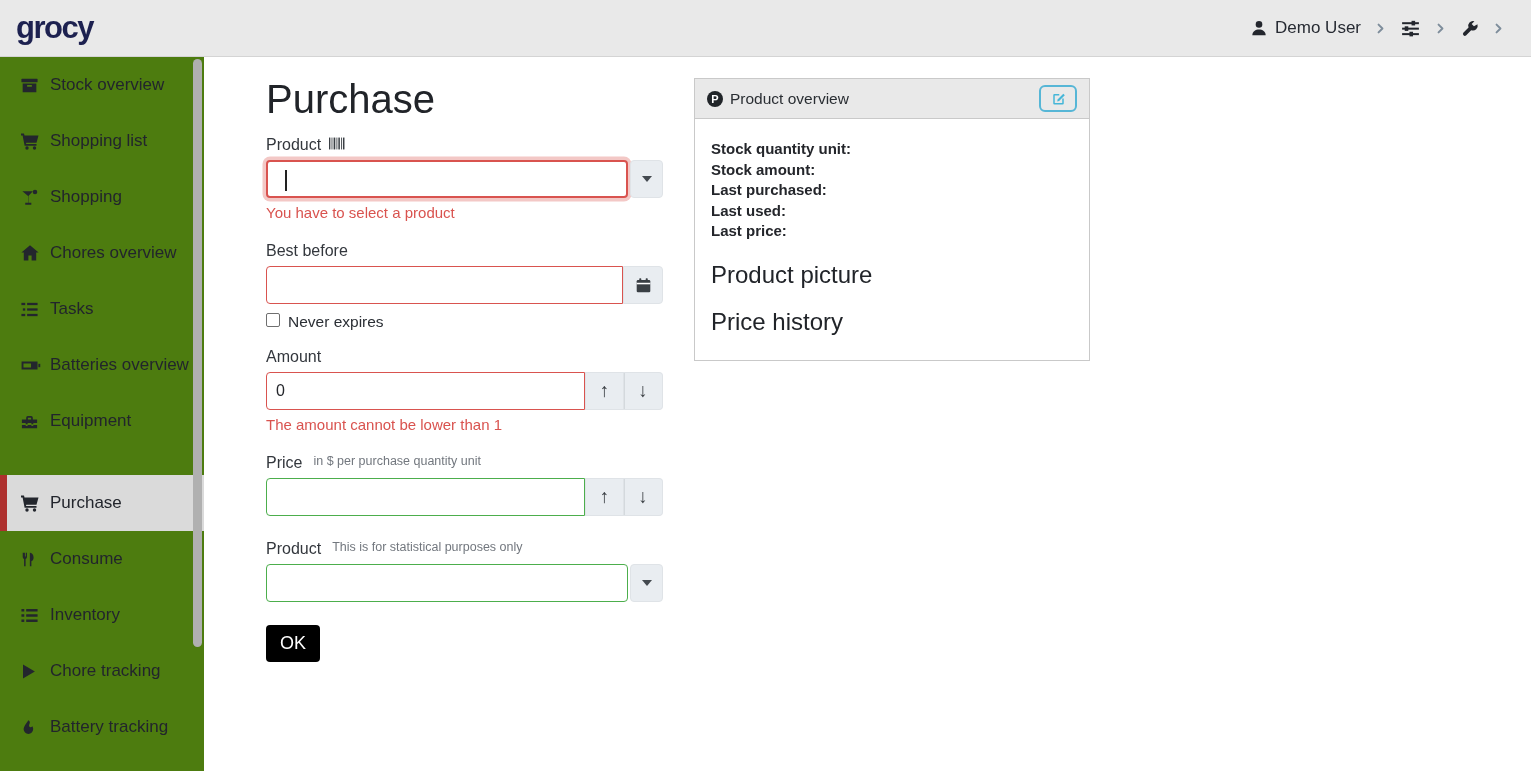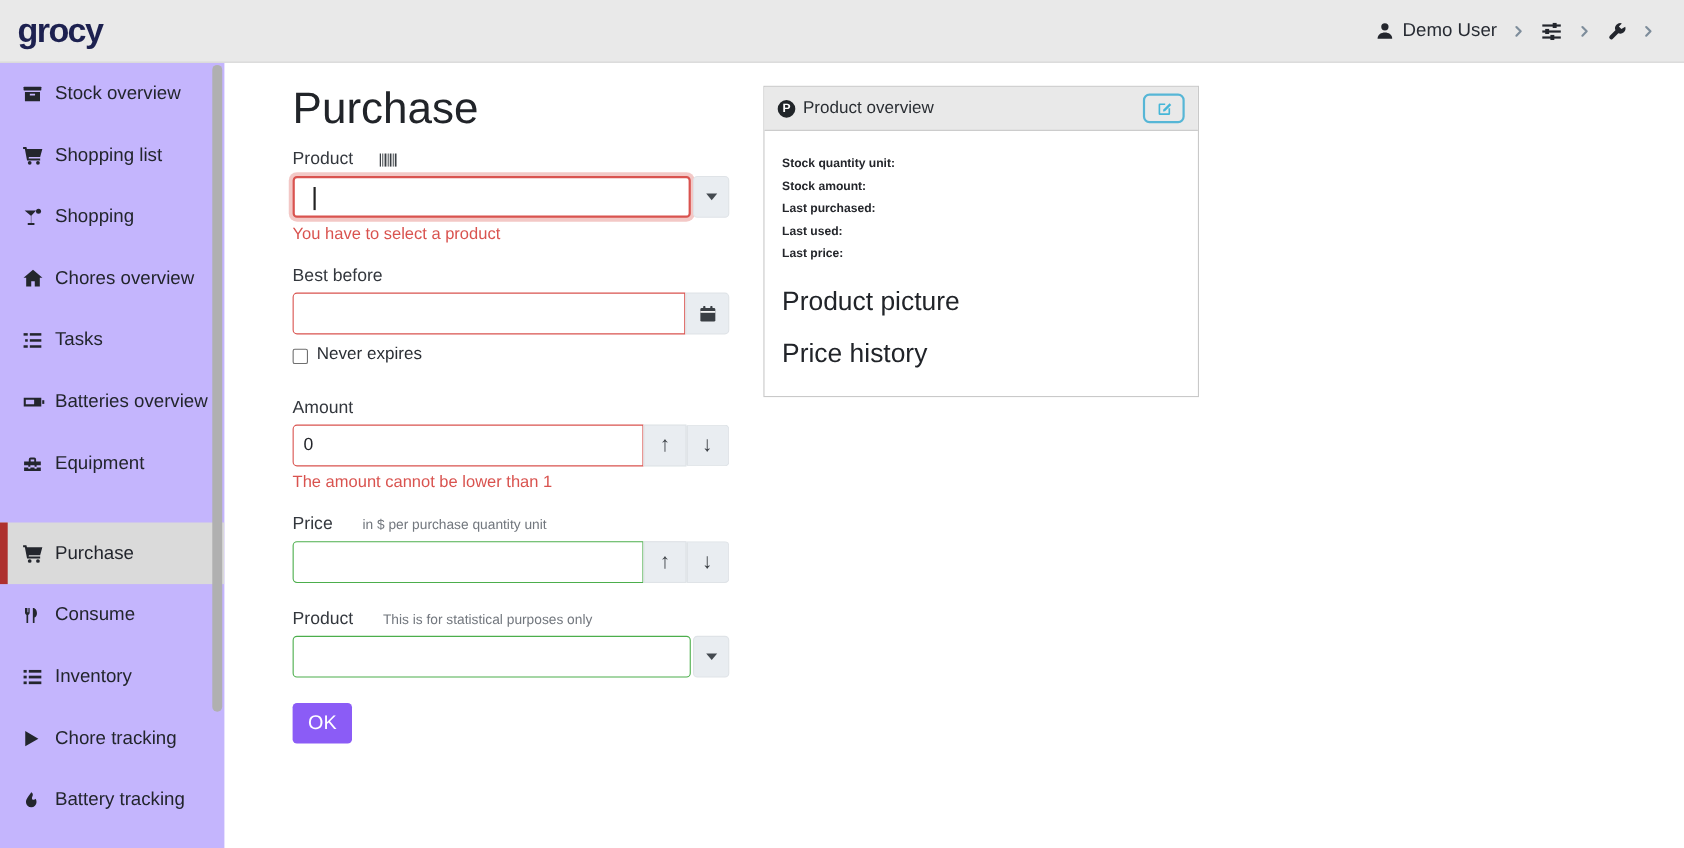--- a/index.html
+++ b/index.html
@@ -16,39 +16,39 @@
     padding:0 26px 0 16px; z-index:5;
   }
   .logo { font-size:31px; font-weight:bold; color:#1d2150; letter-spacing:-1.5px; }
   .topbar-right { display:flex; align-items:center; gap:13px;text-align:center; }
   .topbar-item { display:flex; align-items:center; gap:7px; color:#272b33; font-size:17px; cursor:pointer; }
   .chev { color:#7e8d9b; display:flex; align-items:center; }
   .ticon { display:flex; align-items:center; color:#23262d; }
   
   .sidebar {
     position:absolute; left:0; top:57px; width:204px; height:714px;
-    background:#c4b5fd; overflow:hidden;
+    background:#4d7c0f; overflow:hidden;
   }
   .side-scrollbar {
     position:absolute; right:2px; top:2px; width:9px; height:588px;
     background:#b0b0b0; border-radius:5px;
   }
   .side-item {
     display:flex; align-items:center; height:56px; padding-left:20px;
     font-size:17px; color:#22252c; cursor:pointer;
   }
   .side-item .sicon { width:22px; margin-right:8px; display:flex; align-items:center; color:#23262d; flex:none; }
   .side-item.active {
     background:#dadada; border-left:7px solid #ae302e; padding-left:13px; margin-top:26px;
   }
   
   .main { position:absolute; left:252px; top:57px; right:0; bottom:0; background:#fff; padding:20px 0 0 14px; }
   h1.page-title { font-size:40px; font-weight:500; color:#212429; margin:0 0 14px 0; }
   .form { width:397px; }
-  .flabel { font-size:16px; color:#33373d; margin-bottom:6px; display:flex; align-items:center; gap:24px; }
+  .flabel { font-size:16px; color:#33373d; margin-bottom:6px; display:flex; align-items:flex-start; gap:8px; }
   .fhint { font-size:12.5px; color:#72777e; margin-left:3px; }
   .igroup { display:flex; }
   .tinput {
     height:38px; border-radius:4px 0 0 4px; border:1px solid #ced4da;
     font-size:16px; padding:0 9px; color:#24262b; background:#fff; outline:none;
     font-family:"Liberation Sans","DejaVu Sans",sans-serif;
   }
   .err-border { border:1.5px solid #d9534f; }
   .ok-border  { border:1.5px solid #4cae4c; }
   .focus-glow { border:2px solid #d9534f; box-shadow:0 0 0 3.5px rgba(217,83,79,0.32); }
@@ -58,25 +58,25 @@
     font-size:19px; font-weight:bold;
   }
   .gbtn.last { border-radius:0 4px 4px 0; }
   .gbtn + .gbtn { border-left:0; box-shadow:inset 1px 0 0 #d4d9dd; }
   .caret-down {
     width:0; height:0; border-left:5px solid transparent; border-right:5px solid transparent;
     border-top:6px solid #444a50;
   }
   .error-text { color:#d9534f; font-size:15px; margin-top:6px; }
   .fgroup { margin-bottom:21px; }
-  .check-row { display:flex; align-items:flex-end; gap:8px; margin-top:9px; font-size:15.5px; color:#2b2f35; }
+  .check-row { display:flex; align-items:flex-start; gap:8px; margin-top:9px; font-size:15.5px; color:#2b2f35; }
   .checkbox { width:14px; height:14px; border:1px solid #6f6f6f; border-radius:2px; background:#fff; flex:none; cursor:pointer; }
   .text-caret { display:inline-block; width:1.5px; height:21px; background:#222; margin-left:8px; margin-top:8px; }
   .ok-btn {
-    display:inline-block; background:#8b5cf6; color:#fff; font-size:18px;
+    display:inline-block; background:#000000; color:#fff; font-size:18px;
     border:none; border-radius:4px; padding:8px 14px; cursor:pointer; margin-top:2px;
     font-family:"Liberation Sans","DejaVu Sans",sans-serif;
   }
   
   .card {
     position:absolute; left:694px; top:78px; width:396px; height:283px;
     background:#fff; border:1px solid #c9c9c9;
   }
   .card-header {
     height:40px; background:#e9e9e9; border-bottom:1px solid #c9c9c9;
@@ -85,21 +85,21 @@
   .card-title { display:flex; align-items:center; gap:7px; font-size:15.5px; color:#2a2e33; }
   .p-circle {
     width:16px; height:16px; border-radius:50%; background:#212529; color:#fff;
     font-size:11px; font-weight:bold; display:flex; align-items:center; justify-content:center;
   }
   .edit-btn {
     width:38px; height:27px; border:2px solid #56b6d6; border-radius:6px; background:transparent;
     display:flex; align-items:center; justify-content:center; color:#45b6d8; cursor:pointer;
   }
   .card-body { padding:20px 16px 0 16px; }
-  .ov-field { font-size:11px; font-weight:bold; color:#24262b; line-height:20.5px; }
+  .ov-field { font-size:15px; font-weight:bold; color:#24262b; line-height:20.5px; }
   .ov-heading { font-size:24px; font-weight:500; color:#212429; margin-top:19px; }
   svg { display:block; }
 </style>
 </head>
 <body>
 
 <div class="topbar">
   <div class="logo">grocy</div>
   <div class="topbar-right">
     <div class="topbar-item">
@@ -287,21 +287,21 @@
       </div>
       <div class="igroup">
         <div class="tinput focus-glow" style="width:364px; border-radius:4px;"><span class="text-caret"></span></div>
         <div class="gbtn last" style="width:33px; margin-left:2px; border-radius:4px;">
             <span class="caret-down"></span>
           </div>
       </div>
       <div class="error-text">You have to select a product</div>
     </div>
 
-    <div class="fgroup" style="margin-bottom:31px;">
+    <div class="fgroup" style="margin-bottom:17px;">
       <div class="flabel">
         <span>Best before</span>
       </div>
       <div class="igroup">
         <input class="tinput err-border" style="width: 357px;" value="">
         <div class="gbtn last" style="width:40px;">
           <span>
               <svg width="17" height="17" viewBox="0 0 20 20">
                 <rect x="2" y="3.5" width="16" height="14.5" rx="1.5" fill="#3a3f44"></rect>
                 <rect x="5" y="1.5" width="2.4" height="4.4" rx="0.8" fill="#3a3f44"></rect>

